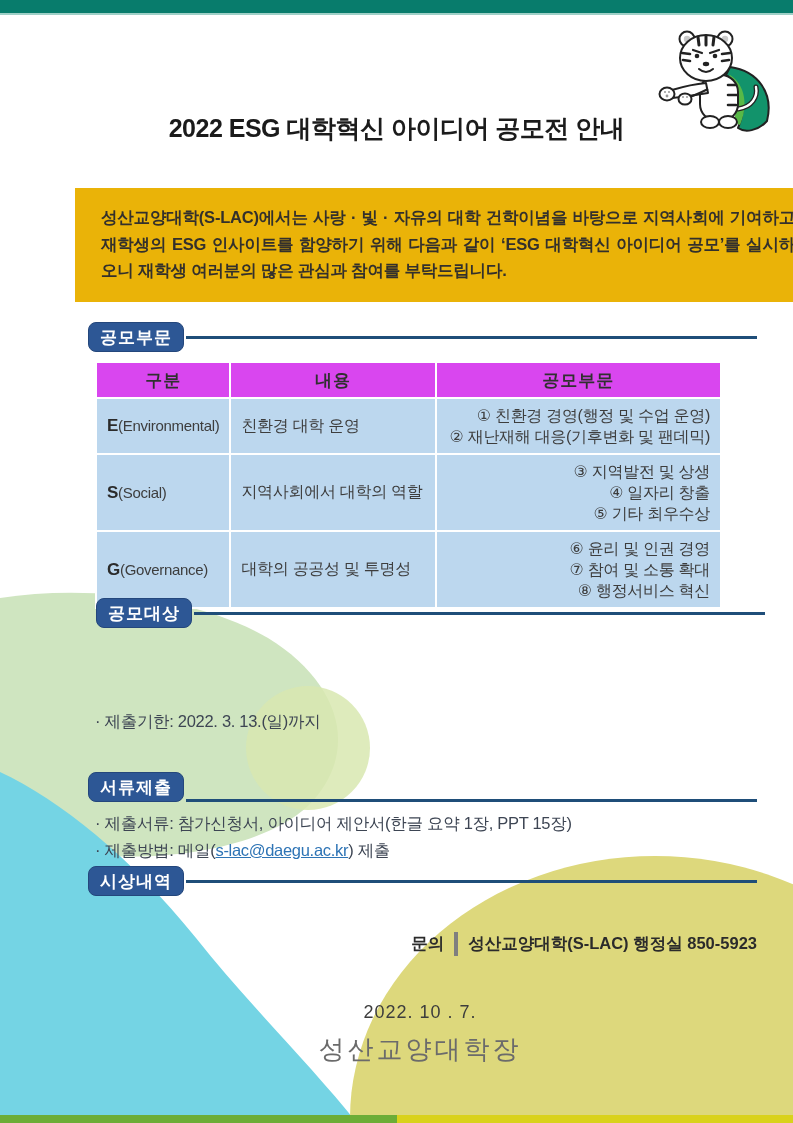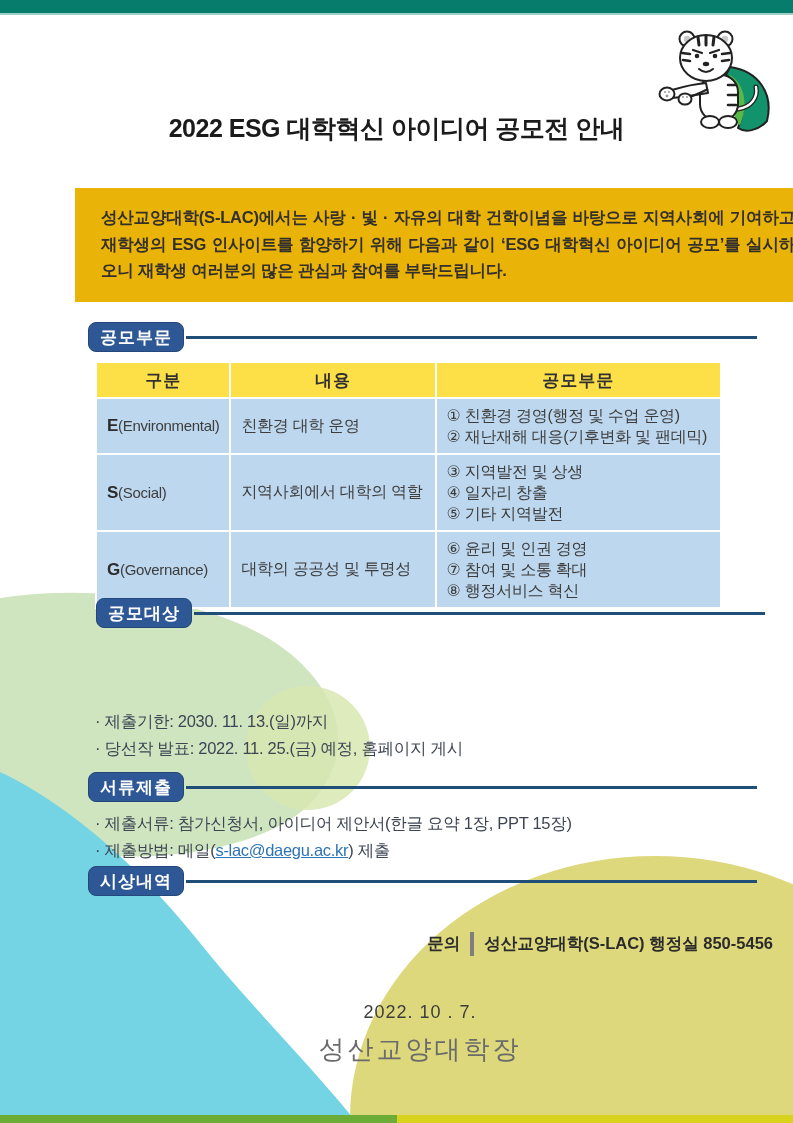--- a/index.html
+++ b/index.html
@@ -41,50 +41,50 @@
     display:flex;align-items:center;justify-content:center;
     flex:0 0 auto;z-index:1;
   }
   .section-line{flex:1 1 auto;height:3px;background:#1f4e79;margin-left:2px;}
 
   .esg-table{
     position:absolute;left:95px;top:361px;width:627px;
     border-collapse:separate;border-spacing:2px;background:#ffffff;
   }
   .esg-table th{
-    background:#fde047;font-size:17px;font-weight:800;color:#303030;
+    background:#d946ef;font-size:17px;font-weight:800;color:#303030;
     height:32px;text-align:center;letter-spacing:1px;
   }
   .esg-table td{
     background:#bcd7ee;font-size:16px;color:#3d3d3d;
     padding:6px 10px;vertical-align:middle;letter-spacing:-0.3px;
   }
   .esg-table td.cat{font-size:15px;white-space:nowrap;}
   .esg-table td.cat b{font-size:17px;font-weight:800;color:#2b2b2b;}
-  .esg-table td.items div{line-height:21px;}
+  .esg-table td.items div{line-height:21px;text-align:right;}
   .col-cat{width:120px;}.col-desc{width:205px;}.col-items{width:286px;}
 
   .plain-text{
     position:absolute;left:90px;width:667px;
     font-size:17px;color:#3d4553;letter-spacing:-0.4px;
   }
   .bullet-list{
     position:absolute;left:95px;width:662px;
     font-size:16.5px;color:#3d4553;line-height:27px;letter-spacing:-0.3px;
   }
   .email-link{color:#2e74b5;text-decoration:underline;cursor:pointer;}
 
   .awards-line{
     position:absolute;left:90px;width:667px;
     font-size:19.5px;color:#3d4553;letter-spacing:-0.8px;
   }
   .contact-line{
     position:absolute;left:0;top:932px;width:757px;
     display:flex;justify-content:flex-end;align-items:center;
-    font-size:16.5px;font-weight:800;color:#2b2b2b;padding-left:16px;
+    font-size:16.5px;font-weight:800;color:#2b2b2b;
   }
   .contact-sep{width:4px;height:24px;background:#7f7f7f;margin:0 10px;}
 
   .date-line{
     position:absolute;left:0;top:1002px;width:840px;text-align:center;
     font-size:18px;color:#3d3d3d;letter-spacing:1px;
   }
   .sign-line{
     position:absolute;left:0;top:1032px;width:840px;text-align:center;
     font-size:26px;font-weight:400;color:#6b6b6b;letter-spacing:3px;
@@ -181,63 +181,62 @@
             <div>① 친환경 경영(행정 및 수업 운영)</div>
             <div>② 재난재해 대응(기후변화 및 팬데믹)</div>
           </td>
         </tr>
         <tr>
           <td class="cat"><b>S</b><span>(Social)</span></td>
           <td>지역사회에서 대학의 역할</td>
           <td class="items">
             <div>③ 지역발전 및 상생</div>
             <div>④ 일자리 창출</div>
-            <div>⑤ 기타 지역발전</div>
+            <div>⑤ 기타 최우수상</div>
           </td>
         </tr>
         <tr>
           <td class="cat"><b>G</b><span>(Governance)</span></td>
           <td>대학의 공공성 및 투명성</td>
           <td class="items">
             <div>⑥ 윤리 및 인권 경영</div>
             <div>⑦ 참여 및 소통 확대</div>
             <div>⑧ 행정서비스 혁신</div>
           </td>
         </tr>
       </tbody>
     </table>
 
     <div class="section-row" style="top:598px;padding-left:8px;">
       <div class="section-badge">공모대상</div>
       <div class="section-line"></div>
     </div>
 
     <div class="bullet-list" style="top:708px;">
-      <div>· 제출기한: 2030. 11. 13.(일)까지</div>
-      <div>· 당선작 발표: 2022. 11. 25.(금)  예정, 홈페이지 게시</div>
-    </div>
-
-    <div class="section-row" style="top:772px;">
+      <div>· 제출기한: 2022. 3. 13.(일)까지</div>
+    </div>
+
+    <div class="section-row" style="top:772px;align-items:flex-end;">
       <div class="section-badge">서류제출</div>
       <div class="section-line"></div>
     </div>
     <div class="bullet-list" style="top:810px;">
       <div>· 제출서류: 참가신청서, 아이디어 제안서(한글 요약 1장, PPT 15장)</div>
       <div><span>· 제출방법: 메일(</span><a class="email-link">s-lac@daegu.ac.kr</a><span>)  제출</span></div>
     </div>
 
     <div class="section-row" style="top:866px;">
       <div class="section-badge">시상내역</div>
       <div class="section-line"></div>
     </div>
 
     <div class="contact-line">
       <span>문의</span>
       <span class="contact-sep"></span>
-      <span>성산교양대학(S-LAC) 행정실 850-5456</span>
+      <span>성산교양대학(S-LAC) 행정실 850-5923</span>
     </div>
 
     <div class="date-line">2022. 10 . 7.</div>
     <div class="sign-line">성산교양대학장</div>
 
     <div class="bottombar-green"></div>
     <div class="bottombar-yellow"></div>
   </div>
 </div>
 

